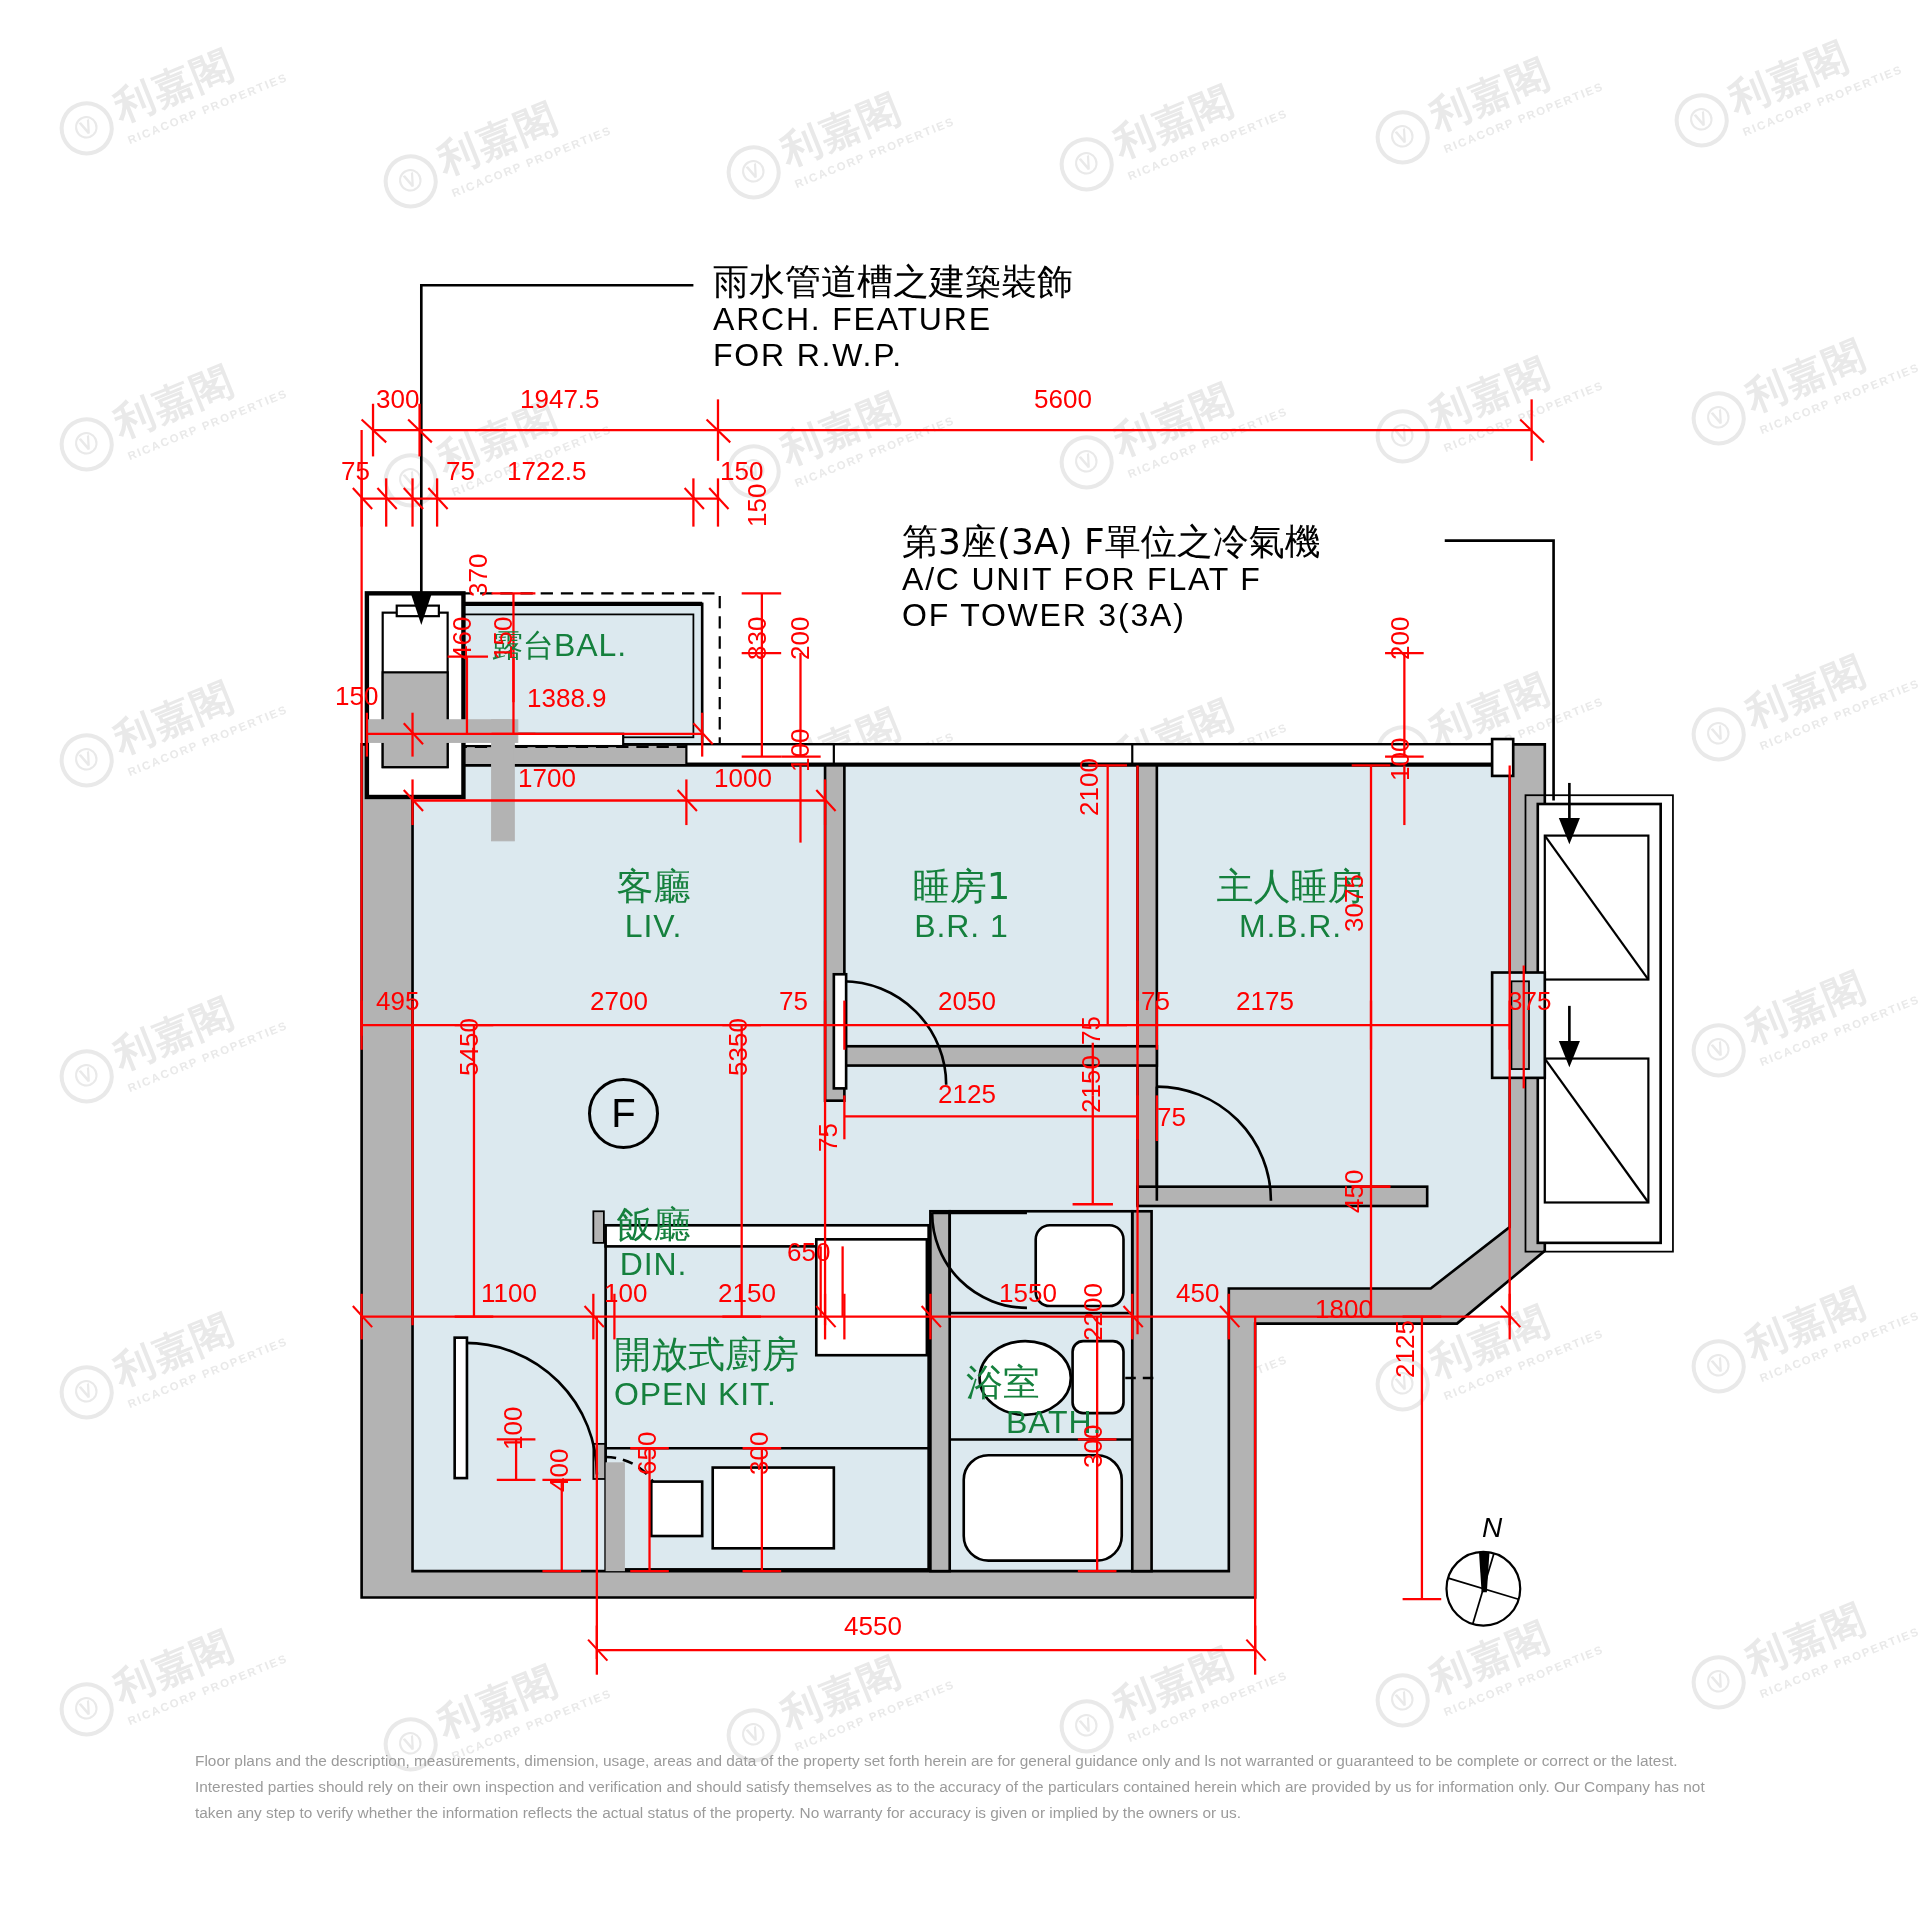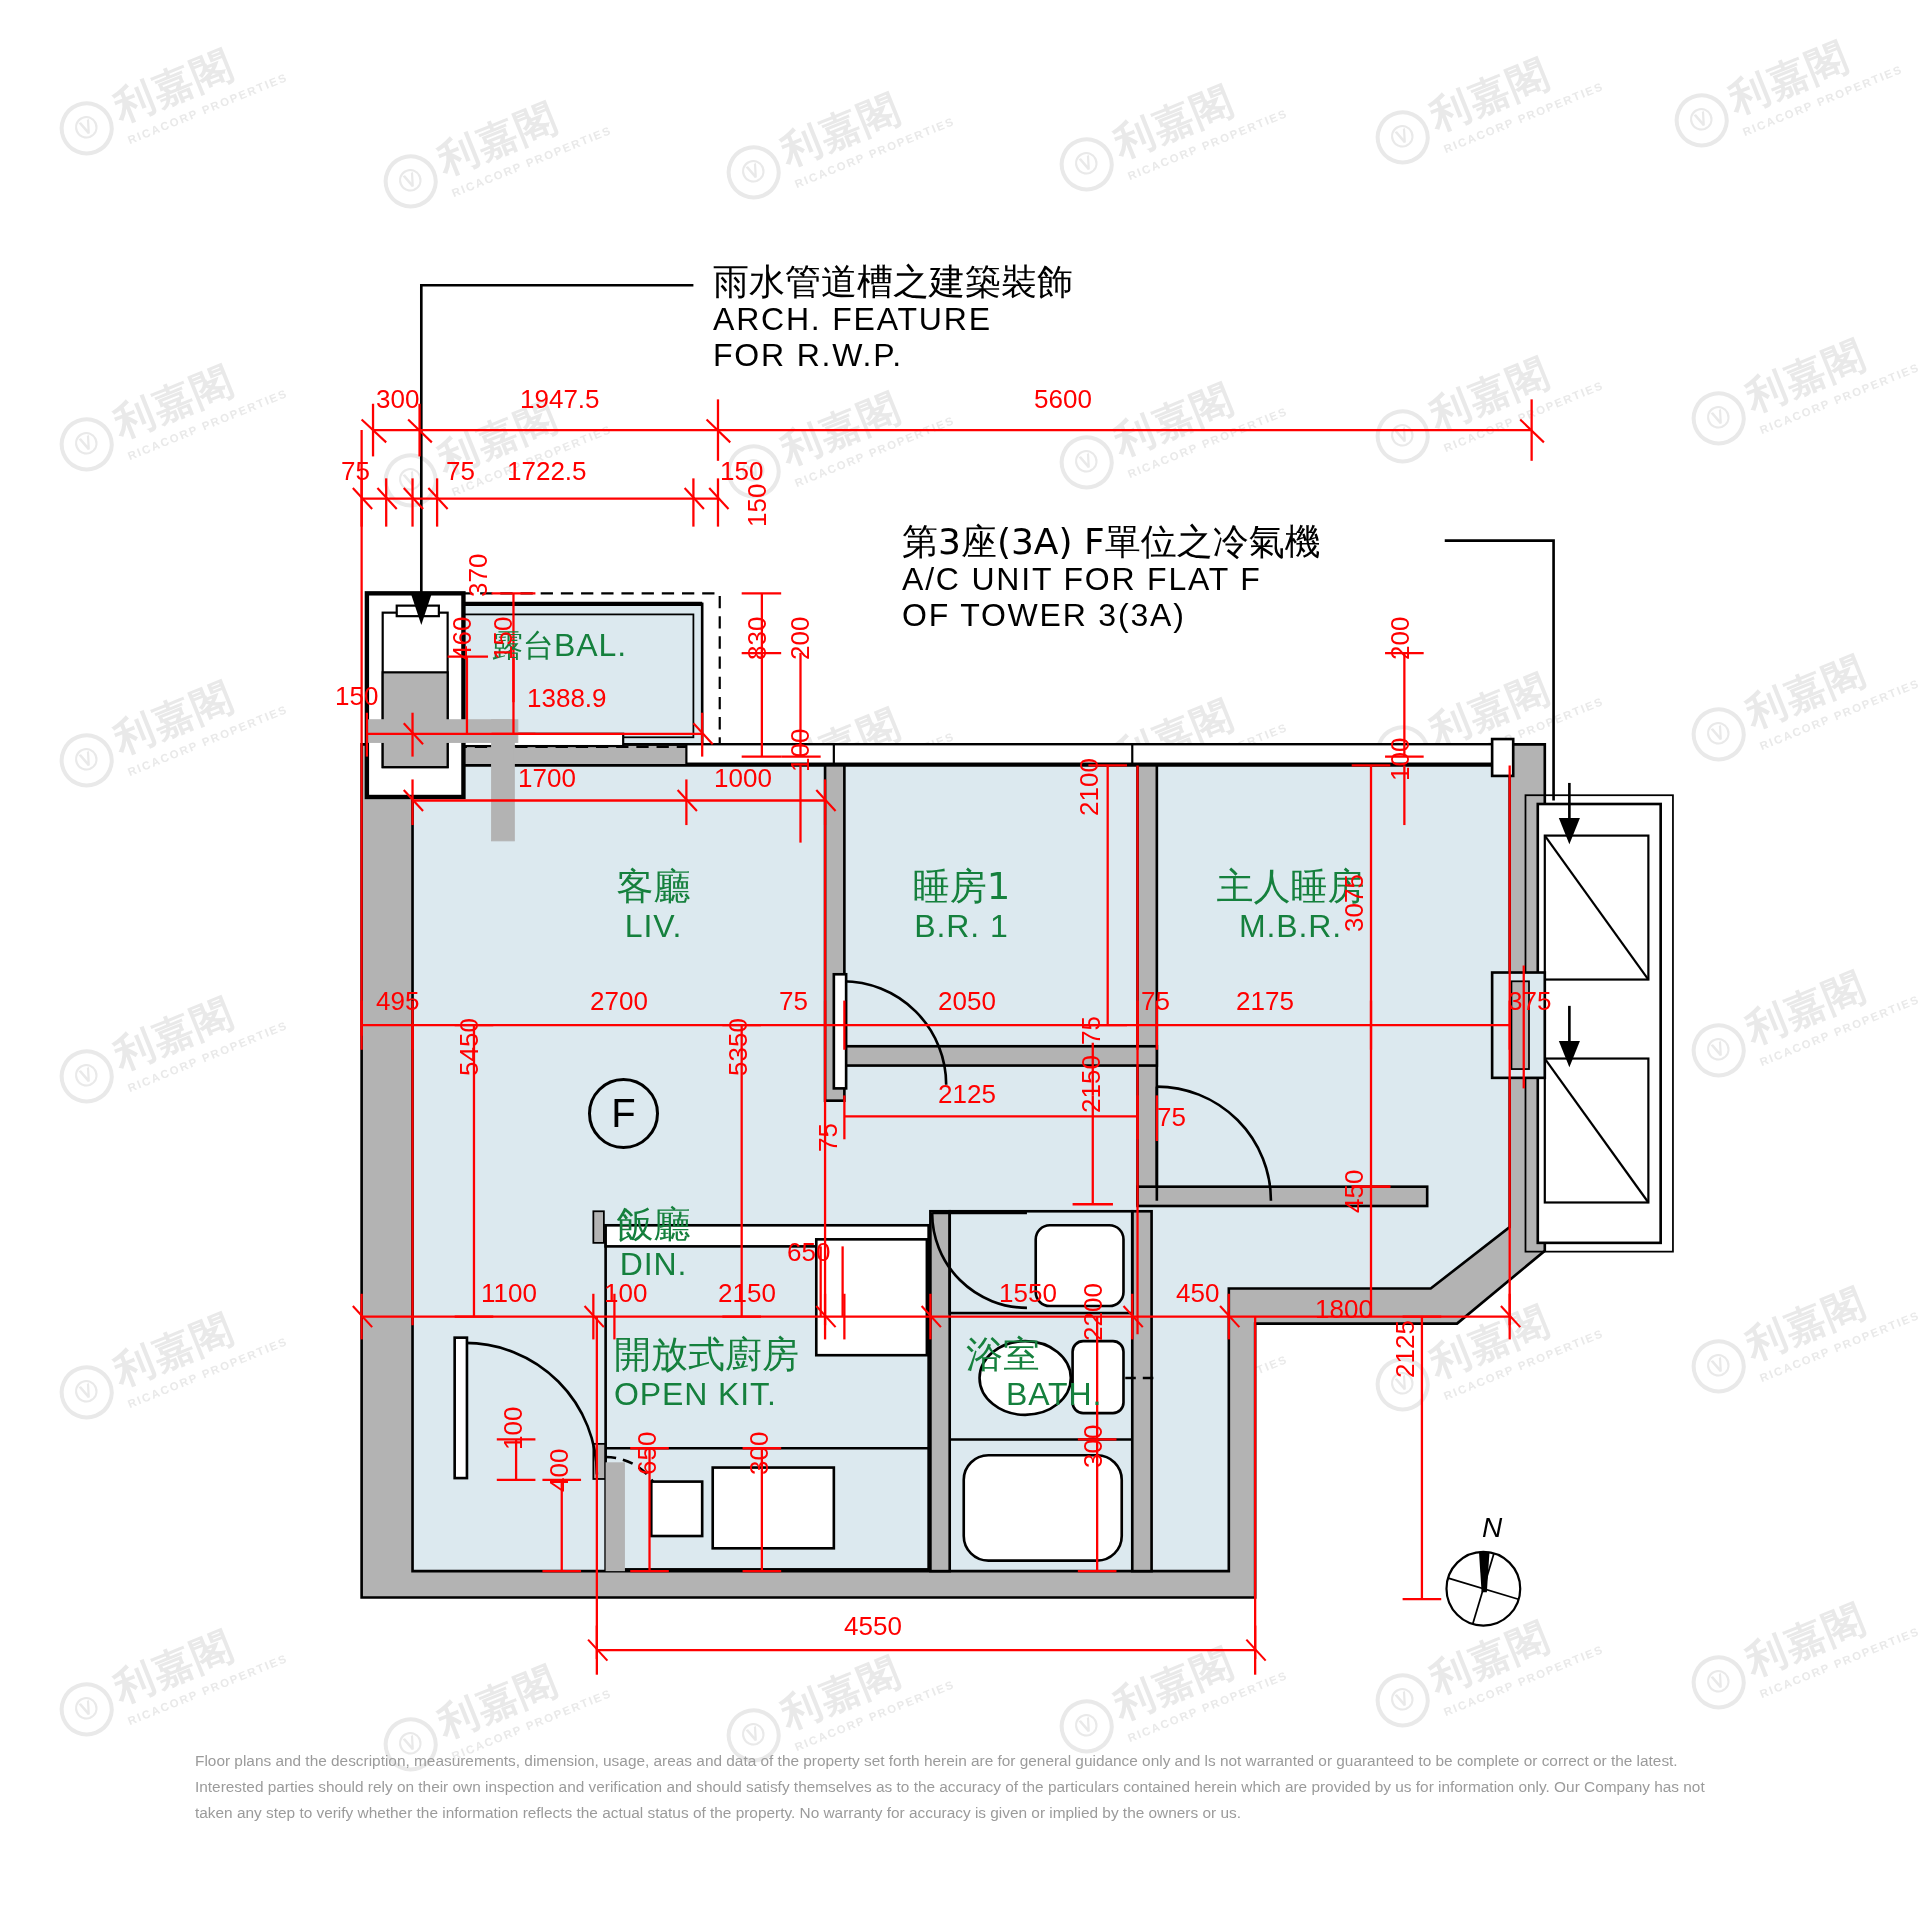--- a/index.html
+++ b/index.html
@@ -735,21 +735,21 @@
   <span class="cn">主人睡房</span>
   <span class="en">M.B.R.</span>
 </div>
 
 <div class="rmlbl" style="left:614px;top:1334px;width:263px;text-align:left;">
   <span class="cn" style="text-align:left;">開放式廚房</span>
   <span class="en" style="text-align:left;">OPEN KIT.</span>
 </div>
 
 <div class="rmlbl" style="left:966px;top:1334px;width:149px;text-align:left;">
-  <span class="cn" style="text-align:left;">浴室</span>
+  <span class="cn" style="text-align:left;margin-top:28px;">浴室</span>
   <span class="en" style="text-align:left;margin-left:40px;">BATH.</span>
 </div>
 
 <div class="dim" style="left:376px;top:386px;">300</div>
 <div class="dim" style="left:520px;top:386px;">1947.5</div>
 <div class="dim" style="left:1034px;top:386px;">5600</div>
 
 <div class="dim" style="left:341px;top:458px;">75</div>
 <div class="dim" style="left:446px;top:458px;">75</div>
 <div class="dim" style="left:507px;top:458px;">1722.5</div>

